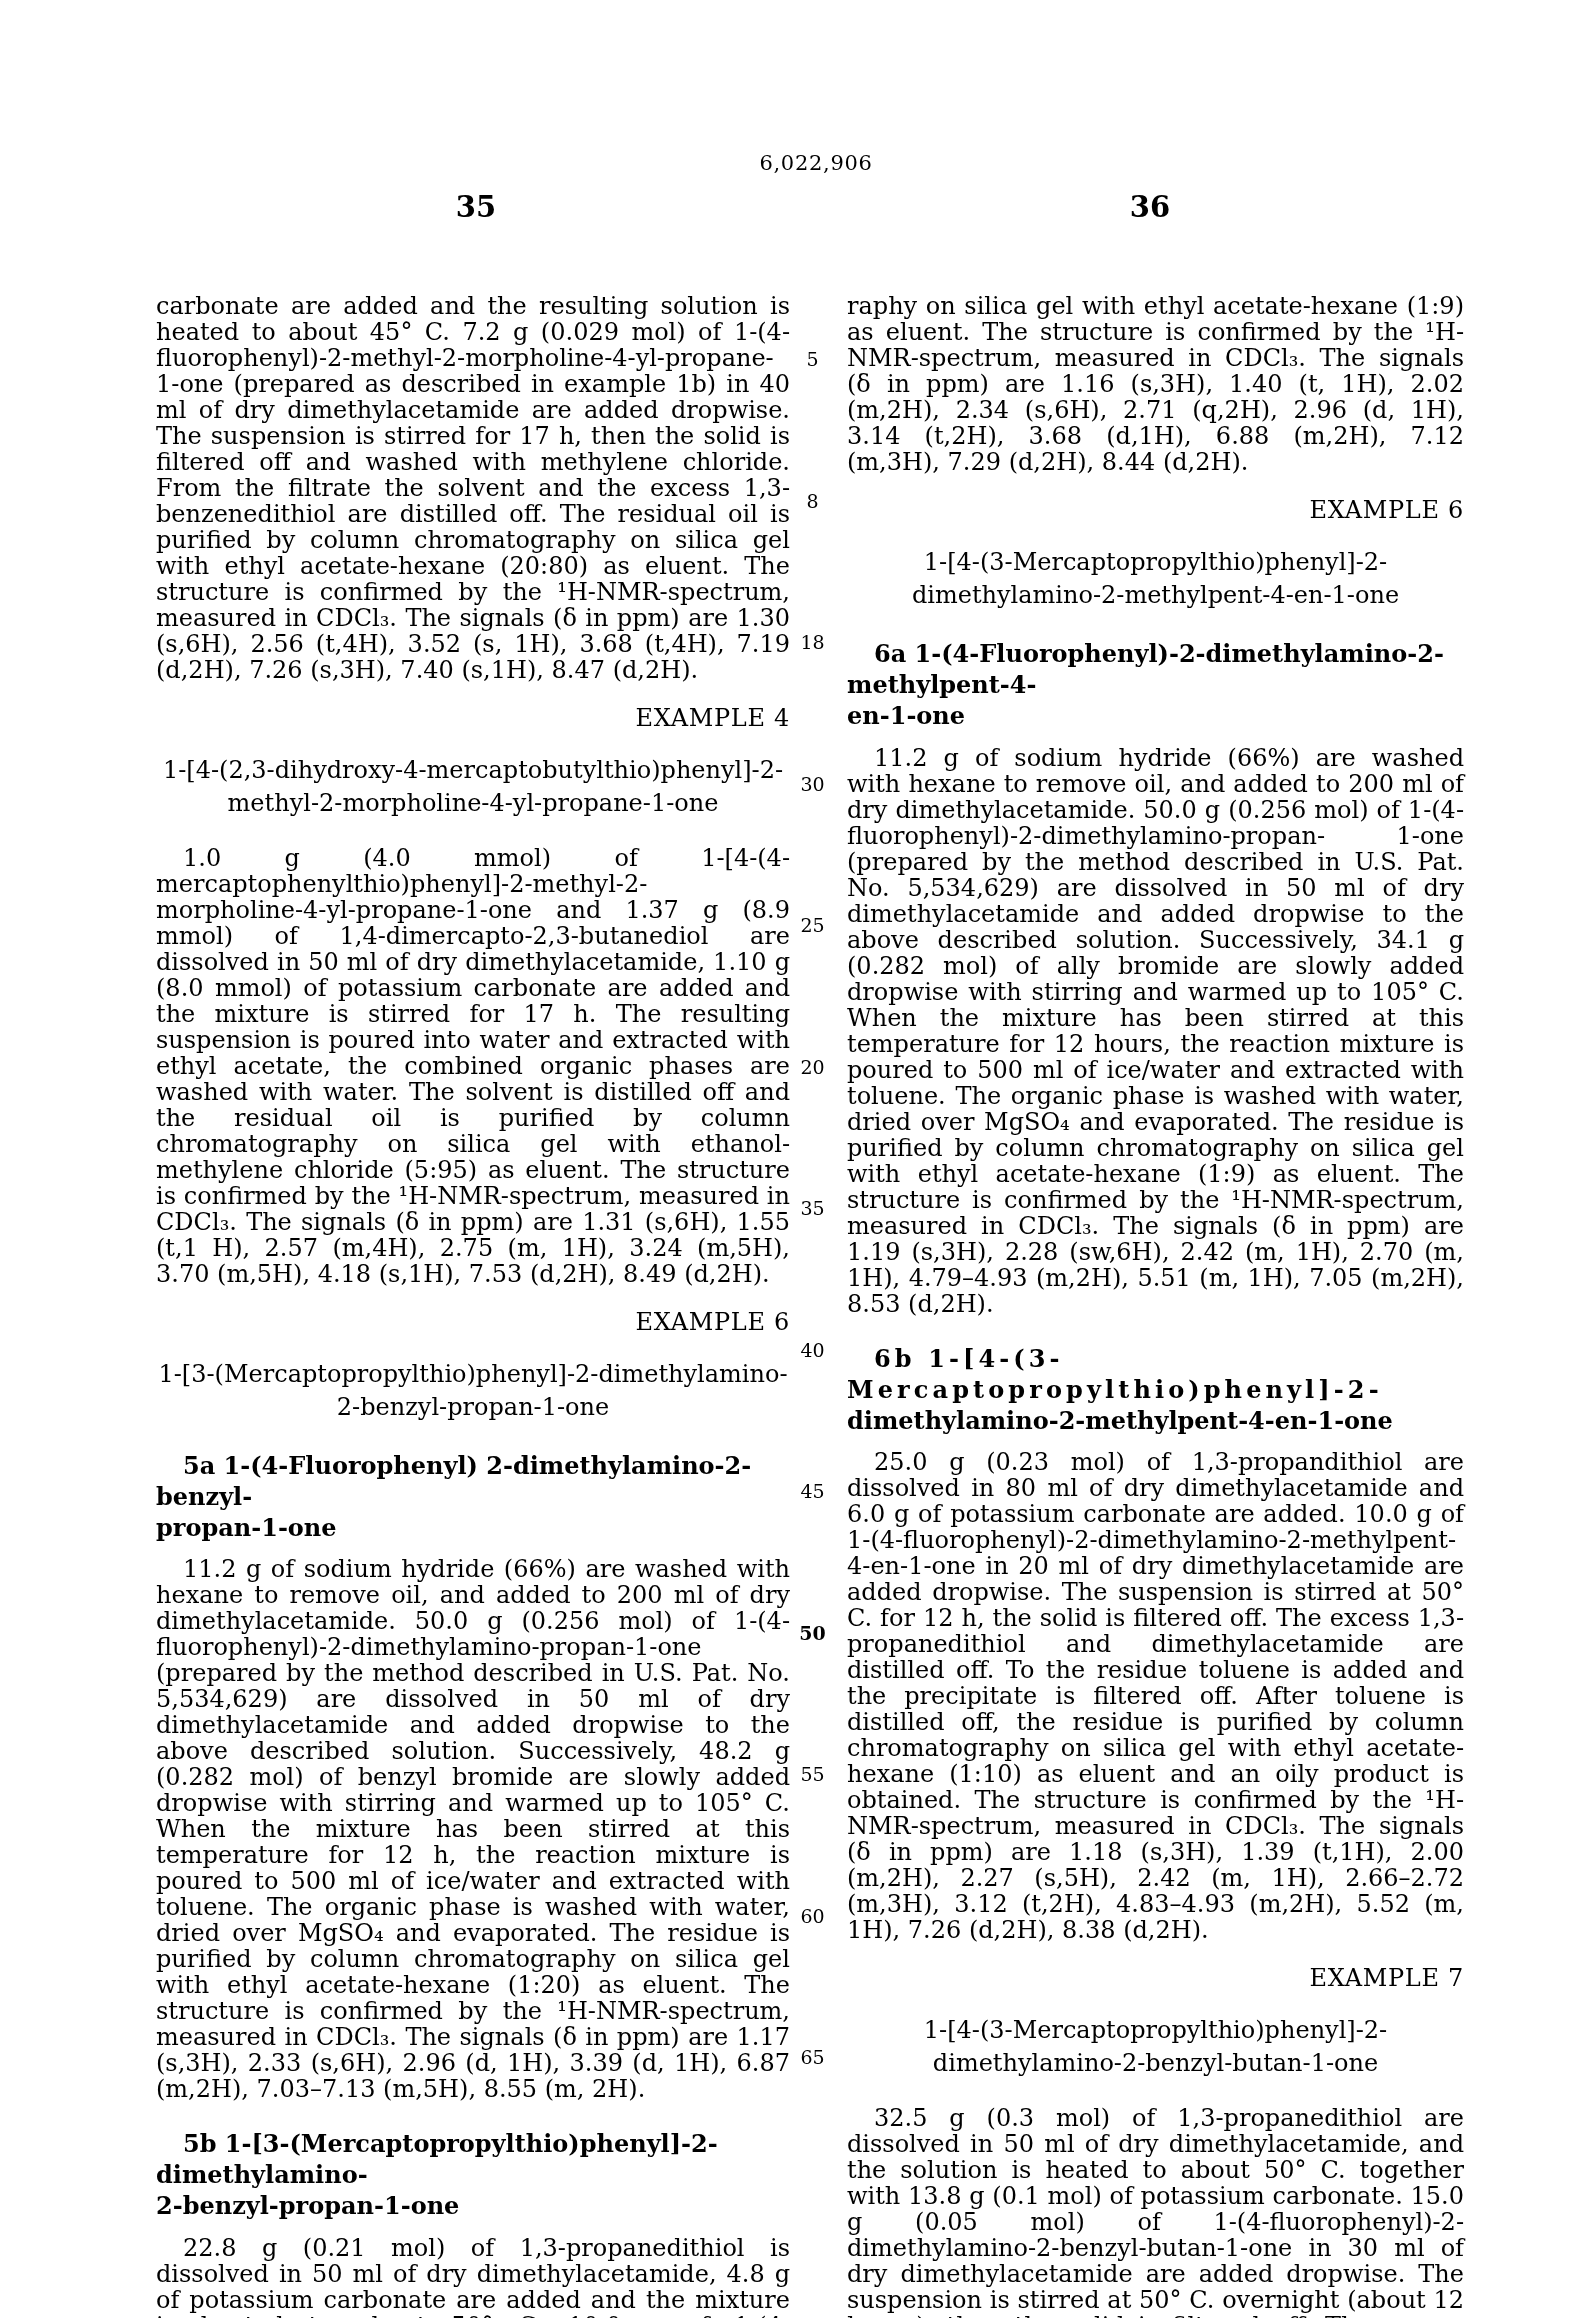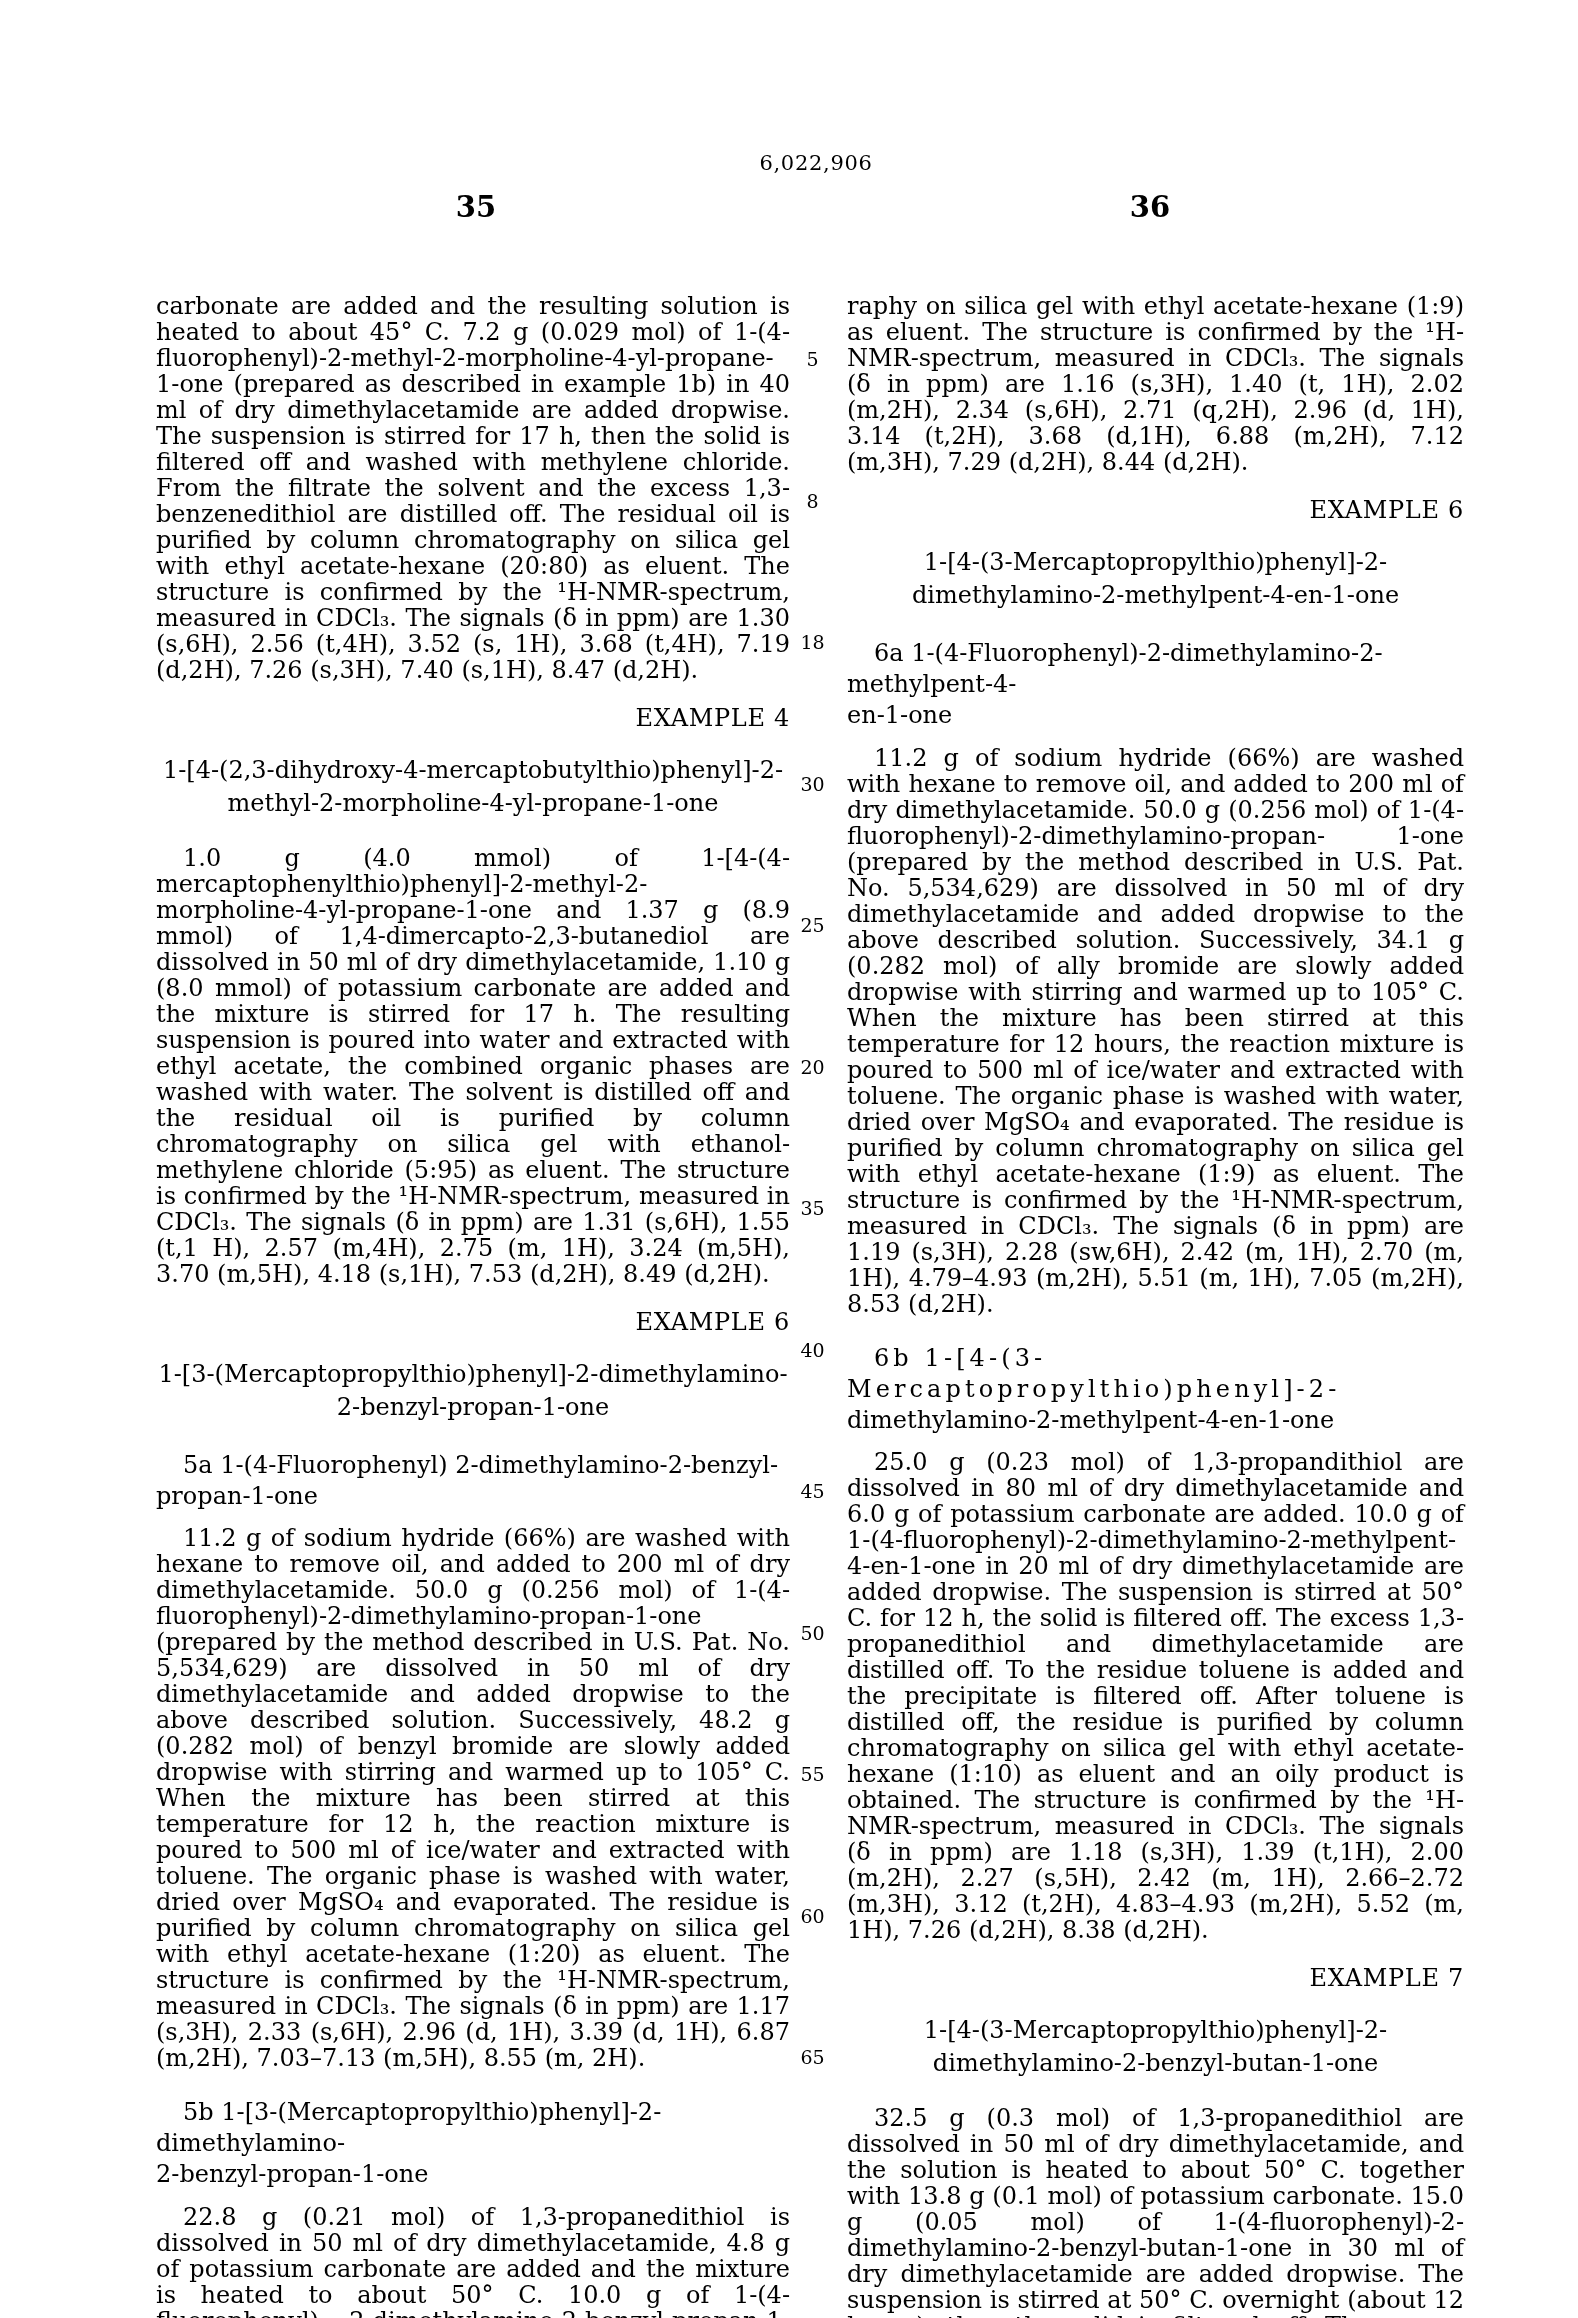--- a/index.html
+++ b/index.html
@@ -35,42 +35,42 @@
   .para.indent { text-indent:27px; }
   .example-heading {
     text-align:right;
     margin-top:22px; margin-bottom:20.4px;
     letter-spacing:0.7px;
   }
   .compound-title {
     text-align:center; line-height:33px;
     margin-top:23px; margin-bottom:24.5px;
   }
-  .subhead { line-height:31px; margin-top:26px; margin-bottom:13.6px; }
+  .subhead { line-height:31px; margin-top:26px; margin-bottom:13.6px;font-weight:bold; }
   .subhead-first { text-indent:27px; }
   .subhead-first.spaced { letter-spacing:4.1px; }
 </style>
 </head>
 <body>
 
 <div class="patent-number">6,022,906</div>
 <div class="col-num col-num-left">35</div>
 <div class="col-num col-num-right">36</div>
 
 <div id="gutter">
     <div class="gutter-num" style="top: 348px;">5</div>
     <div class="gutter-num" style="top: 490px;">8</div>
     <div class="gutter-num" style="top: 631px;">18</div>
     <div class="gutter-num" style="top: 773px;">30</div>
     <div class="gutter-num" style="top: 914px;">25</div>
     <div class="gutter-num" style="top: 1056px;">20</div>
     <div class="gutter-num" style="top: 1197px;">35</div>
     <div class="gutter-num" style="top: 1339px;">40</div>
     <div class="gutter-num" style="top: 1480px;">45</div>
-    <div class="gutter-num" style="top: 1622px;">50</div>
+    <div class="gutter-num" style="top: 1622px; font-weight: bold;">50</div>
     <div class="gutter-num" style="top: 1763px;">55</div>
     <div class="gutter-num" style="top: 1905px;">60</div>
     <div class="gutter-num" style="top: 2046px;">65</div>
   </div>
 
 <div class="column column-left" id="left-col">
     <div class="para">carbonate are added and the resulting solution is heated to about 45° C. 7.2 g (0.029 mol) of 1-(4-fluorophenyl)-2-methyl-2-morpholine-4-yl-propane-1-one (prepared as described in example 1b) in 40 ml of dry dimethylacetamide are added dropwise. The suspension is stirred for 17 h, then the solid is filtered off and washed with methylene chloride. From the filtrate the solvent and the excess 1,3-benzenedithiol are distilled off. The residual oil is purified by column chromatography on silica gel with ethyl acetate-hexane (20:80) as eluent. The structure is confirmed by the ¹H-NMR-spectrum, measured in CDCl₃. The signals (δ in ppm) are 1.30 (s,6H), 2.56 (t,4H), 3.52 (s, 1H), 3.68 (t,4H), 7.19 (d,2H), 7.26 (s,3H), 7.40 (s,1H), 8.47 (d,2H).</div>
     <div class="example-heading">EXAMPLE 4</div>
     <div class="compound-title">
       <div>1-[4-(2,3-dihydroxy-4-mercaptobutylthio)phenyl]-2-</div>

